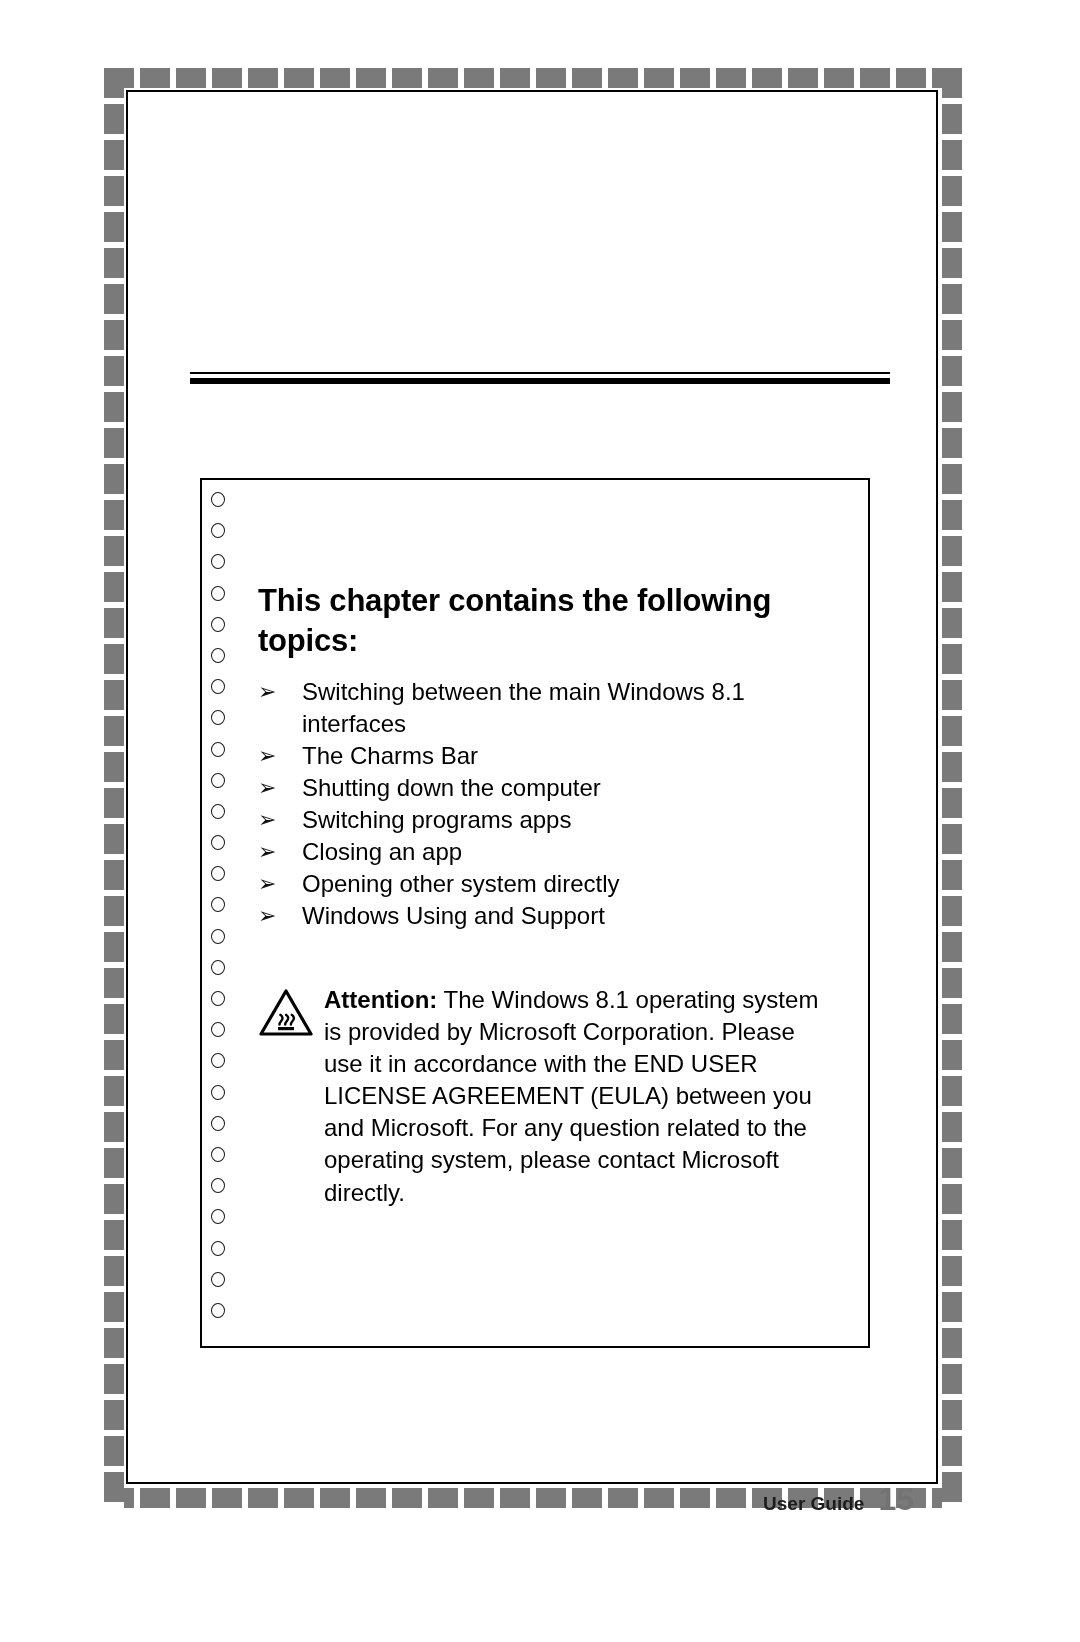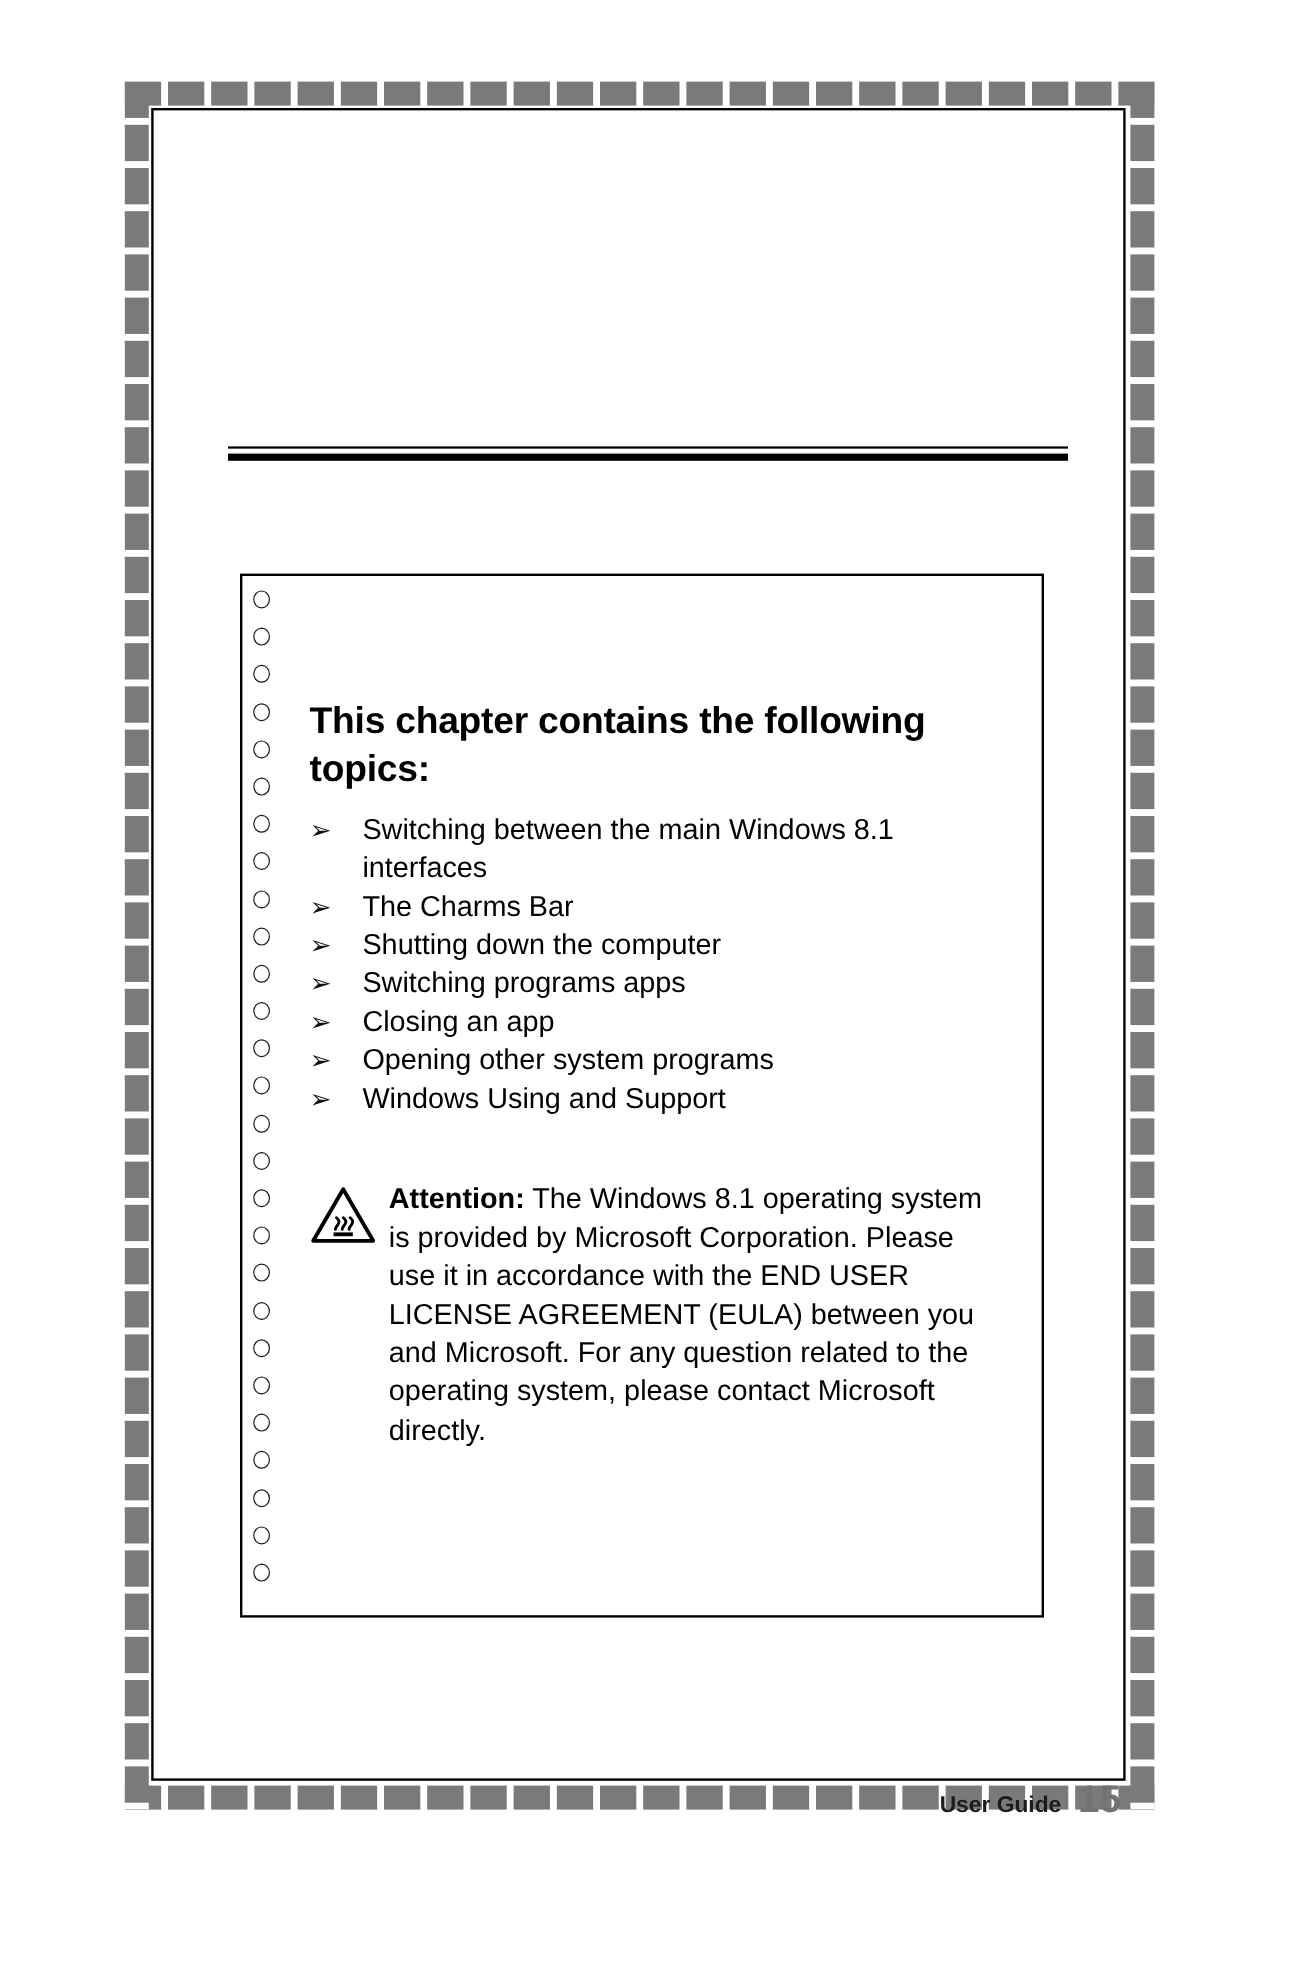--- a/index.html
+++ b/index.html
@@ -193,21 +193,21 @@
     line-height: 1.34;
   }
   .attention-label {
     font-weight: bold;
     text-align: right;
   }
 
   
   .footer {
     position: absolute;
-    right: 146px;
+    right: 166px;
     bottom: 124px;
     display: flex;
     align-items: baseline;
     gap: 14px;
     margin-top: 48px;
   }
   .footer-label {
     font-size: 19px;
     font-weight: bold;
     color: #1c1c1c;
@@ -291,21 +291,21 @@
       <li class="topic-item">
         <span class="topic-marker">➢</span>
         <span class="topic-text">Switching programs apps</span>
       </li>
       <li class="topic-item">
         <span class="topic-marker">➢</span>
         <span class="topic-text">Closing an app</span>
       </li>
       <li class="topic-item">
         <span class="topic-marker">➢</span>
-        <span class="topic-text">Opening other system programs</span>
+        <span class="topic-text">Opening other system directly</span>
       </li>
       <li class="topic-item">
         <span class="topic-marker">➢</span>
         <span class="topic-text">Windows Using and Support</span>
       </li>
     </ul>
 
     <div class="attention">
       <div class="warn-icon">
         <svg width="56" height="50" viewBox="0 0 56 50" aria-hidden="true">

